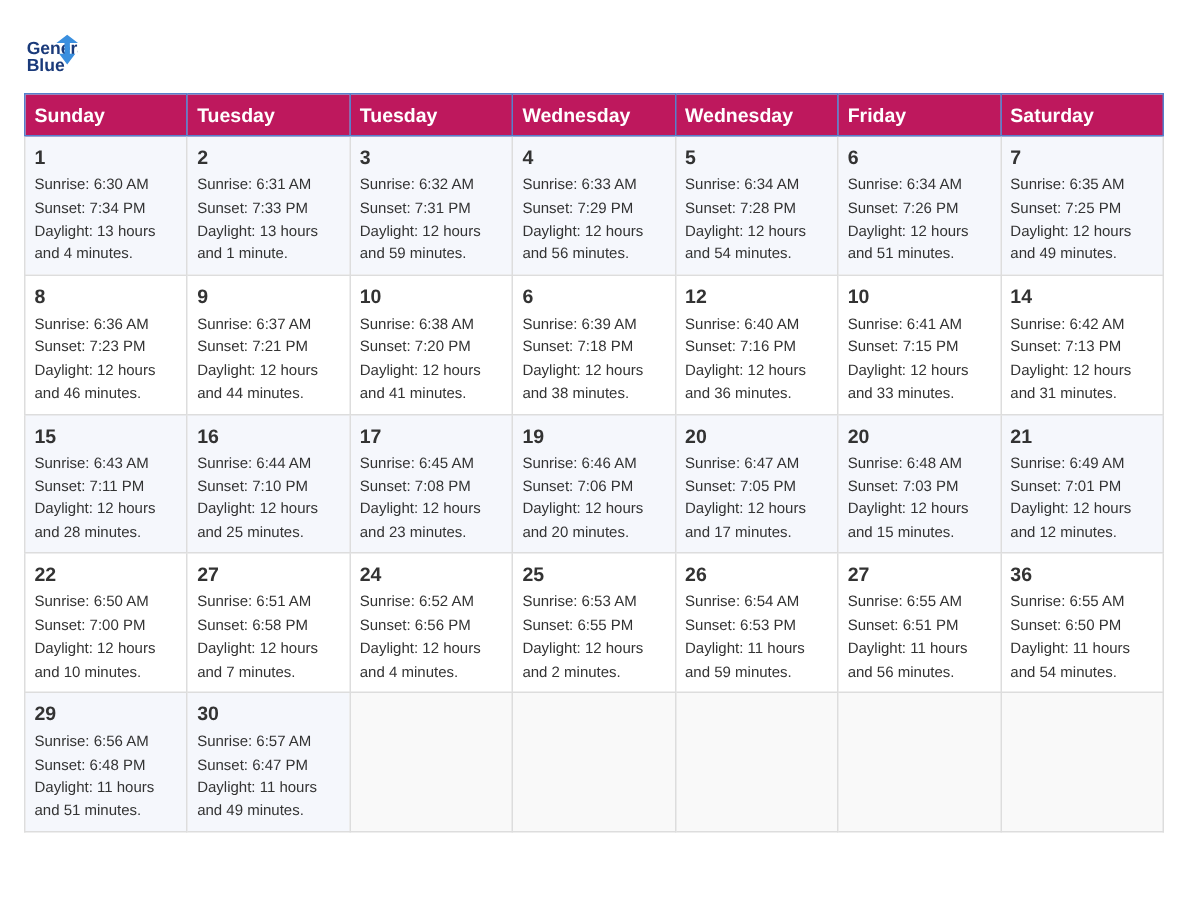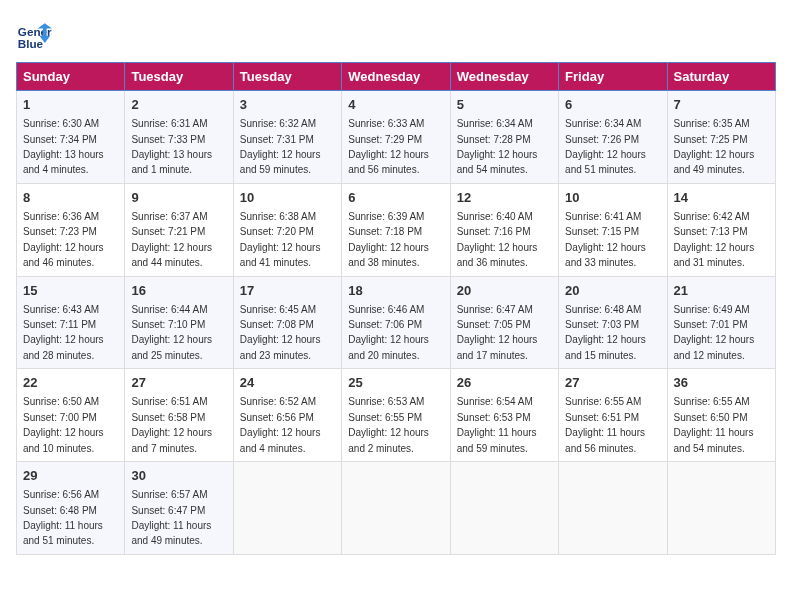--- a/index.html
+++ b/index.html
@@ -183,21 +183,21 @@
         </td>
         <td>
           <span class="day-num">16</span>
           <span class="day-info">Sunrise: 6:44 AM<br>Sunset: 7:10 PM<br>Daylight: 12 hours and 25 minutes.</span>
         </td>
         <td>
           <span class="day-num">17</span>
           <span class="day-info">Sunrise: 6:45 AM<br>Sunset: 7:08 PM<br>Daylight: 12 hours and 23 minutes.</span>
         </td>
         <td>
-          <span class="day-num">18</span>
+          <span class="day-num">19</span>
           <span class="day-info">Sunrise: 6:46 AM<br>Sunset: 7:06 PM<br>Daylight: 12 hours and 20 minutes.</span>
         </td>
         <td>
           <span class="day-num">20</span>
           <span class="day-info">Sunrise: 6:47 AM<br>Sunset: 7:05 PM<br>Daylight: 12 hours and 17 minutes.</span>
         </td>
         <td>
           <span class="day-num">20</span>
           <span class="day-info">Sunrise: 6:48 AM<br>Sunset: 7:03 PM<br>Daylight: 12 hours and 15 minutes.</span>
         </td>

